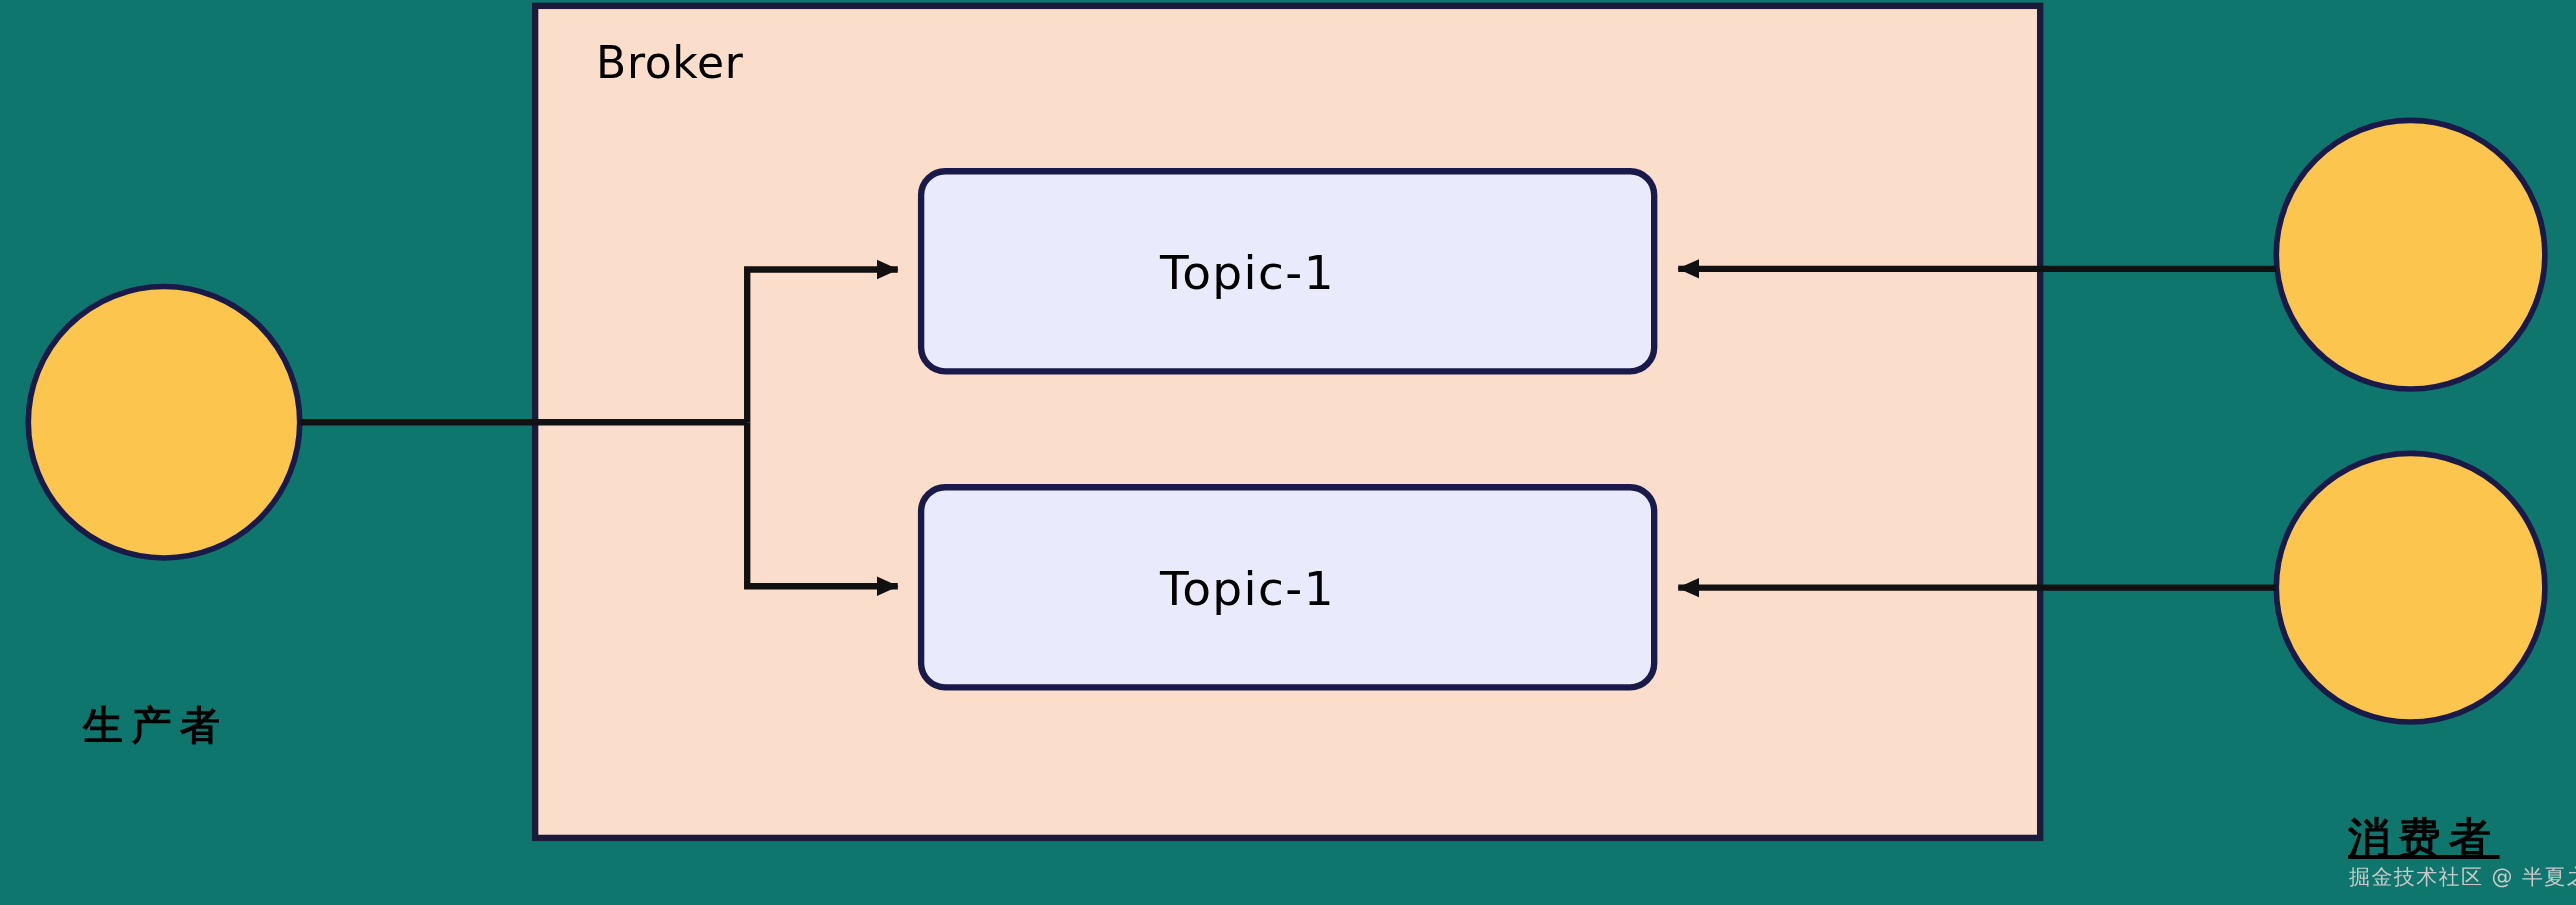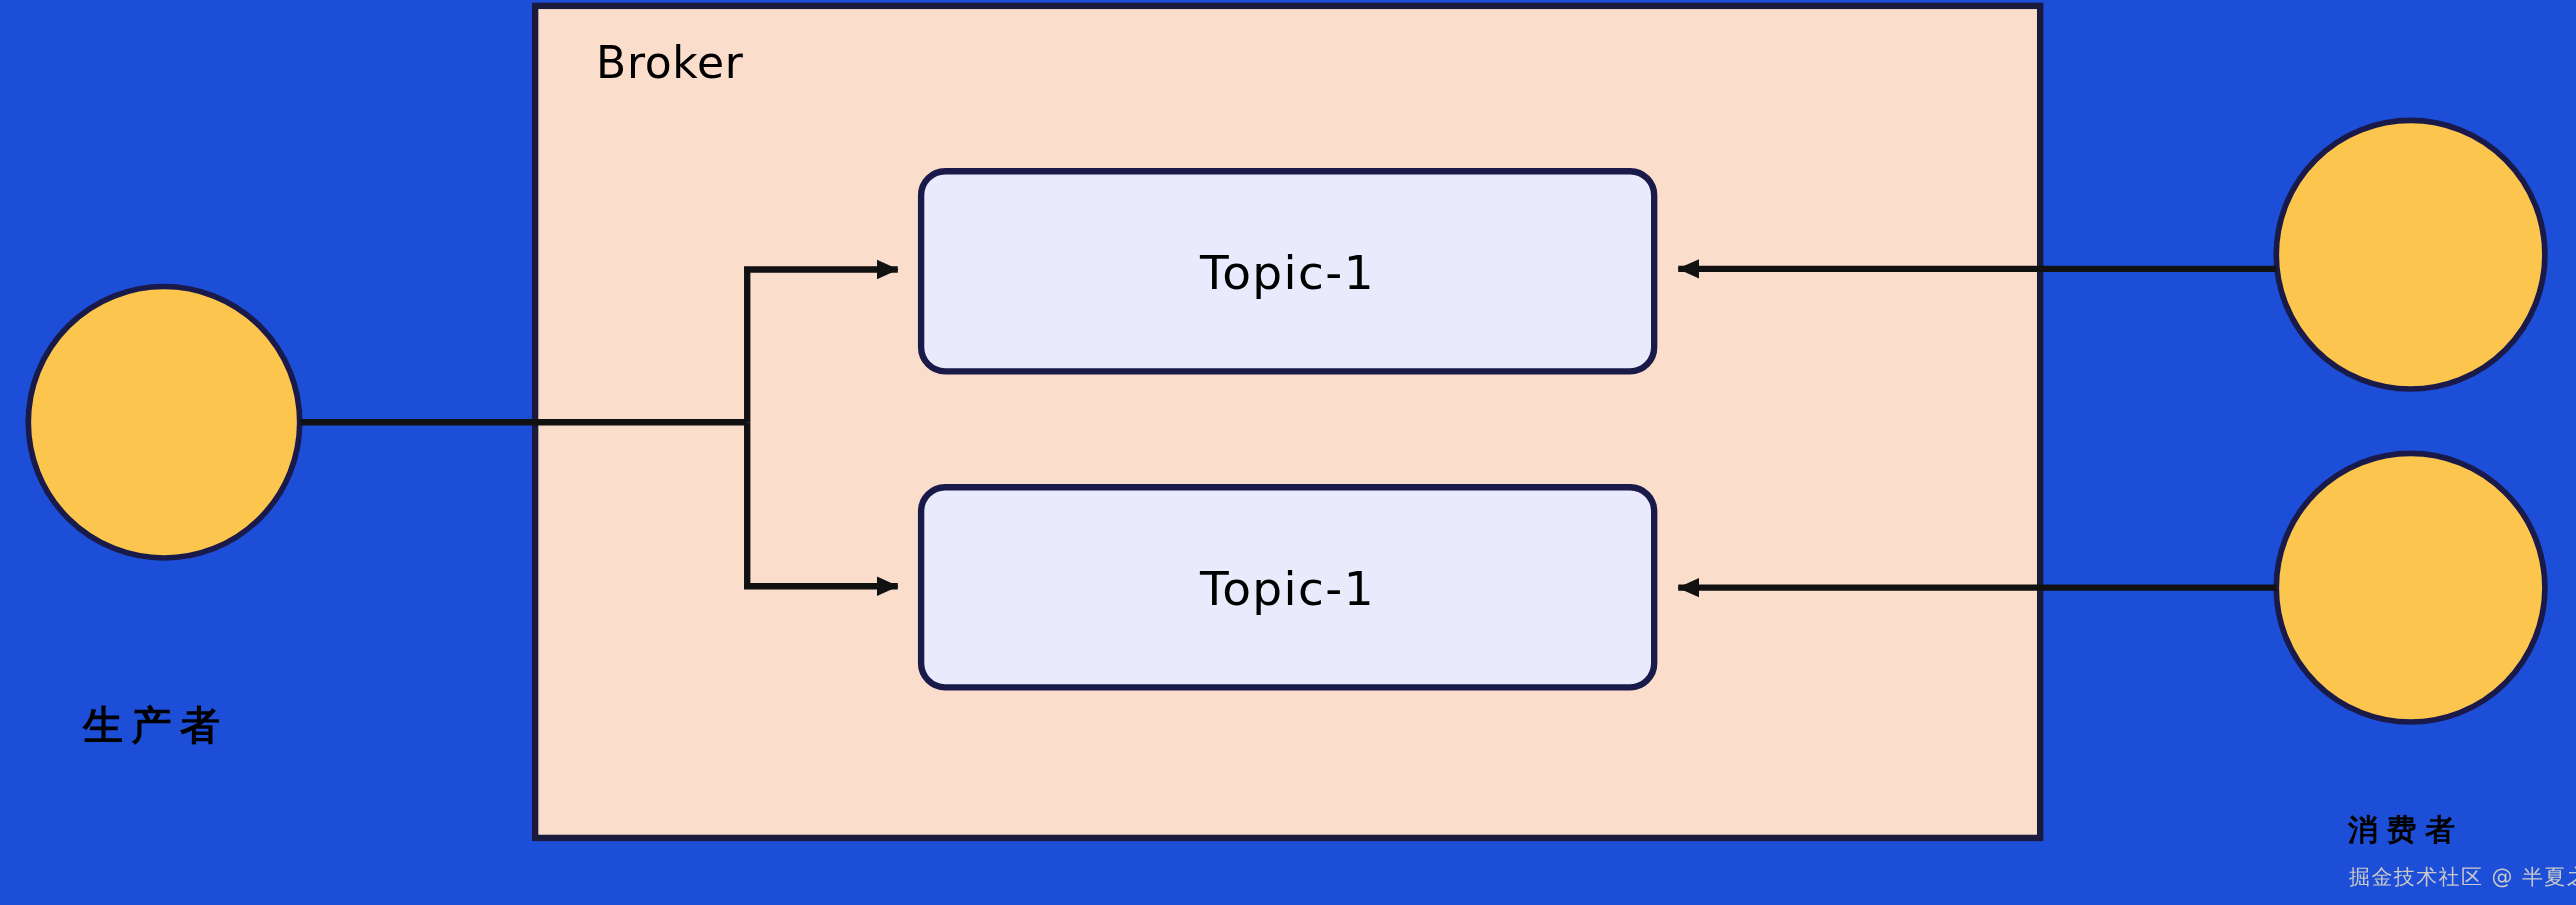--- a/index.html
+++ b/index.html
@@ -10,21 +10,21 @@
   body {
     width: 2576px;
     height: 906px;
     font-family: "Liberation Sans", sans-serif;
     overflow: hidden;
   }
   #stage {
     position: relative;
     width: 2576px;
     height: 906px;
-    background: #1d4ed8;
+    background: #0f766e;
   }
   #diagram-svg {
     position: absolute;
     inset: 0;
     width: 2576px;
     height: 906px;
     display: block;
   }
   .lbl {
     position: absolute;
@@ -36,38 +36,39 @@
     left: 596px;
     top: 37px;
     font-size: 44px;
     letter-spacing: 0.7px;
   }
   .topic-label {
     font-size: 47px;
     letter-spacing: 1.4px;
     text-align: center;
     width: 733px;
-    left: 921px;
+    left: 881px;
   }
   #topic-1-label { top: 245px; }
   #topic-2-label { top: 561px; }
   #producer-label {
     left: 83px;
     top: 698px;
     font-size: 40px;
     font-weight: 700;
     letter-spacing: 8.5px;
     text-align: center;
   }
   #consumer-label {
     left: 2348px;
     top: 810px;
-    font-size: 30px;
+    font-size: 42px;
     font-weight: 700;
     letter-spacing: 8.5px;
+    text-decoration: underline;
   }
   #watermark {
     position: absolute;
     left: 2349px;
     top: 863px;
     font-size: 21px;
     letter-spacing: 1.4px;
     color: #c9c9c9;
     white-space: nowrap;
     font-family: "DejaVu Sans", "Liberation Sans", sans-serif;

